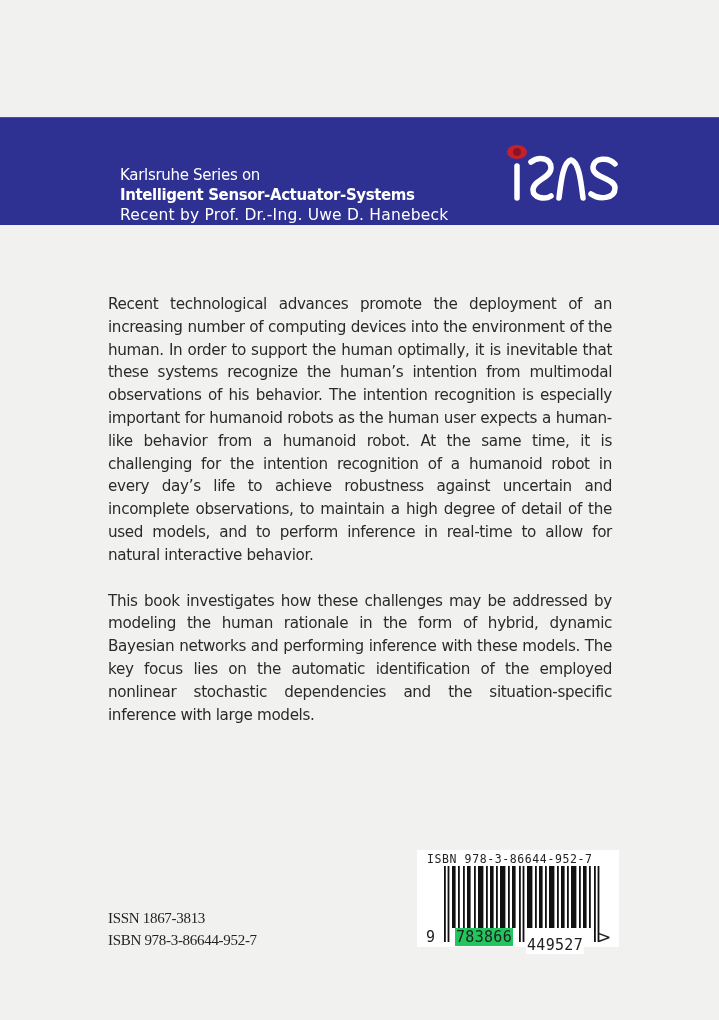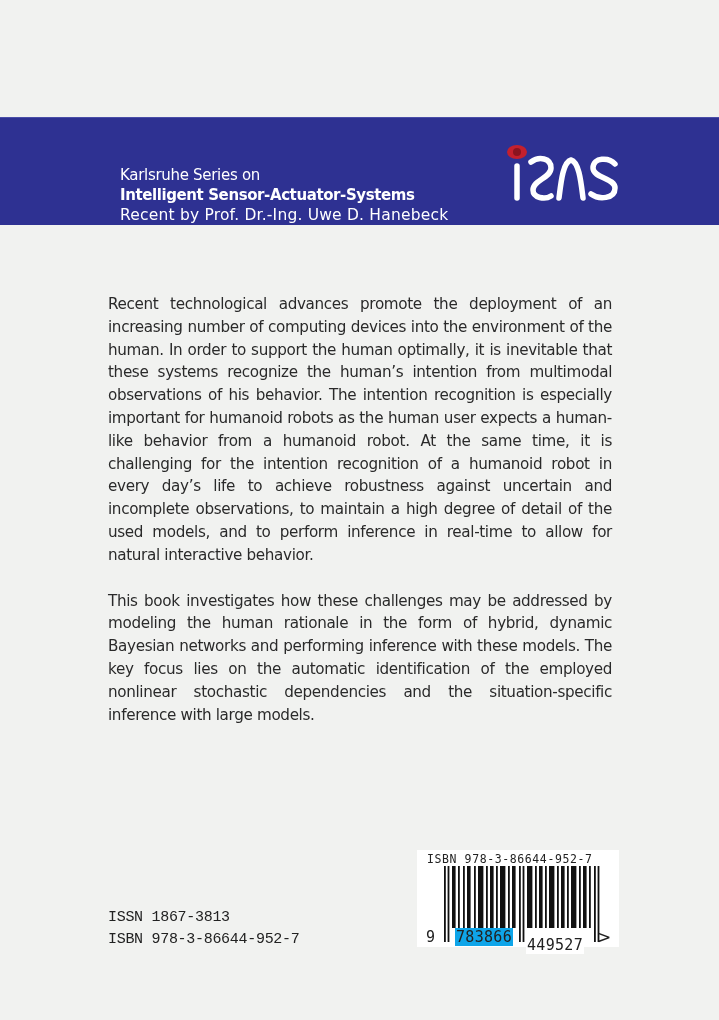--- a/index.html
+++ b/index.html
@@ -72,21 +72,21 @@
     }
     .content p {
       margin: 8px 0 23px 0;
       hyphens: manual;
     }
     .issn-block {
       position: absolute;
       left: 108px;
       top: 907px;
       color: #222222;
-      font-family: Liberation Mono, monospace;
+      font-family: Liberation Serif, serif;
       font-size: 15px;
       line-height: 22px;
       letter-spacing: -0.3px;
     }
     .barcode-box {
       position: absolute;
       left: 417px;
       top: 850px;
       width: 202px;
       height: 97px;
@@ -120,21 +120,21 @@
       left: 9px;
       top: 0;
       font-family: "DejaVu Sans Mono", "Liberation Mono", monospace;
       font-size: 15px;
       color: #222;
     }
     .bc-digits-left {
       position: absolute;
       left: 38px;
       top: 0;
-      background: #0ea5e9;
+      background: #22c55e;
       font-family: "DejaVu Sans Mono", "Liberation Mono", monospace;
       font-size: 15px;
       letter-spacing: 0.3px;
       color: #222;
       padding: 0 1px;
     }
     .bc-digits-right {
       position: absolute;
       left: 109px;
       top: 8px;

